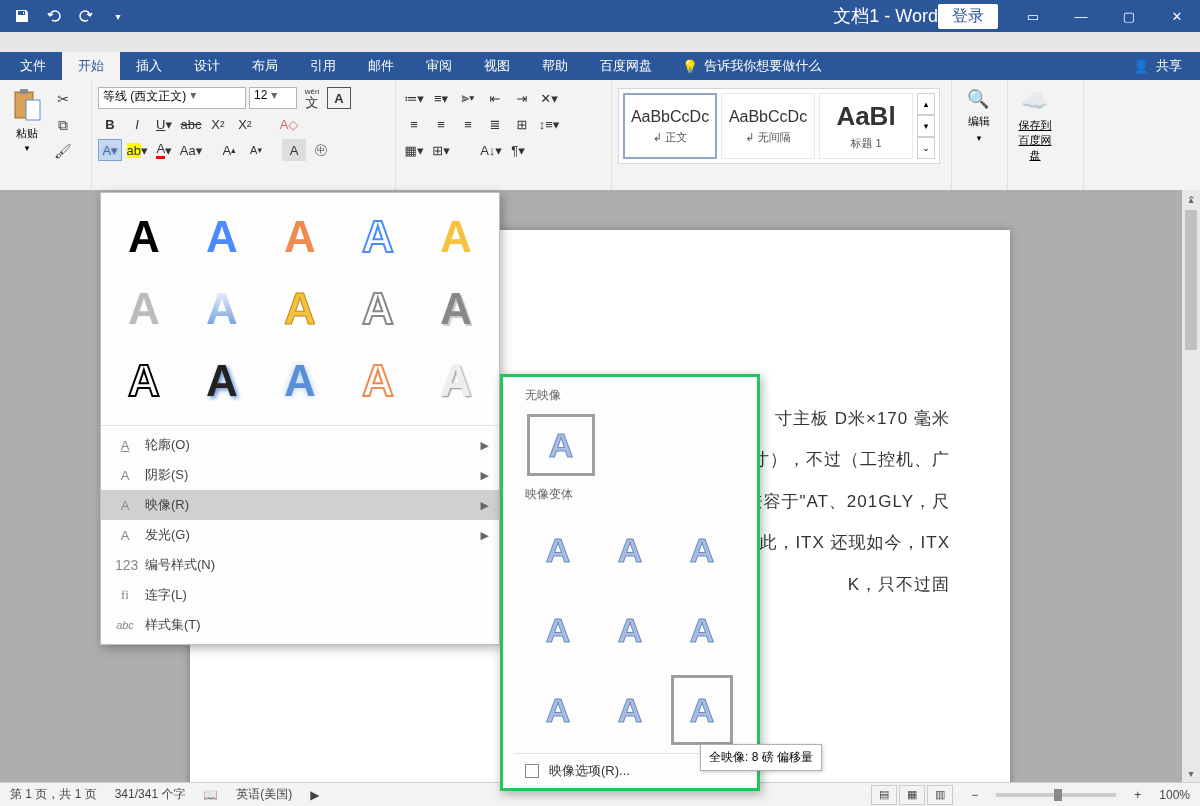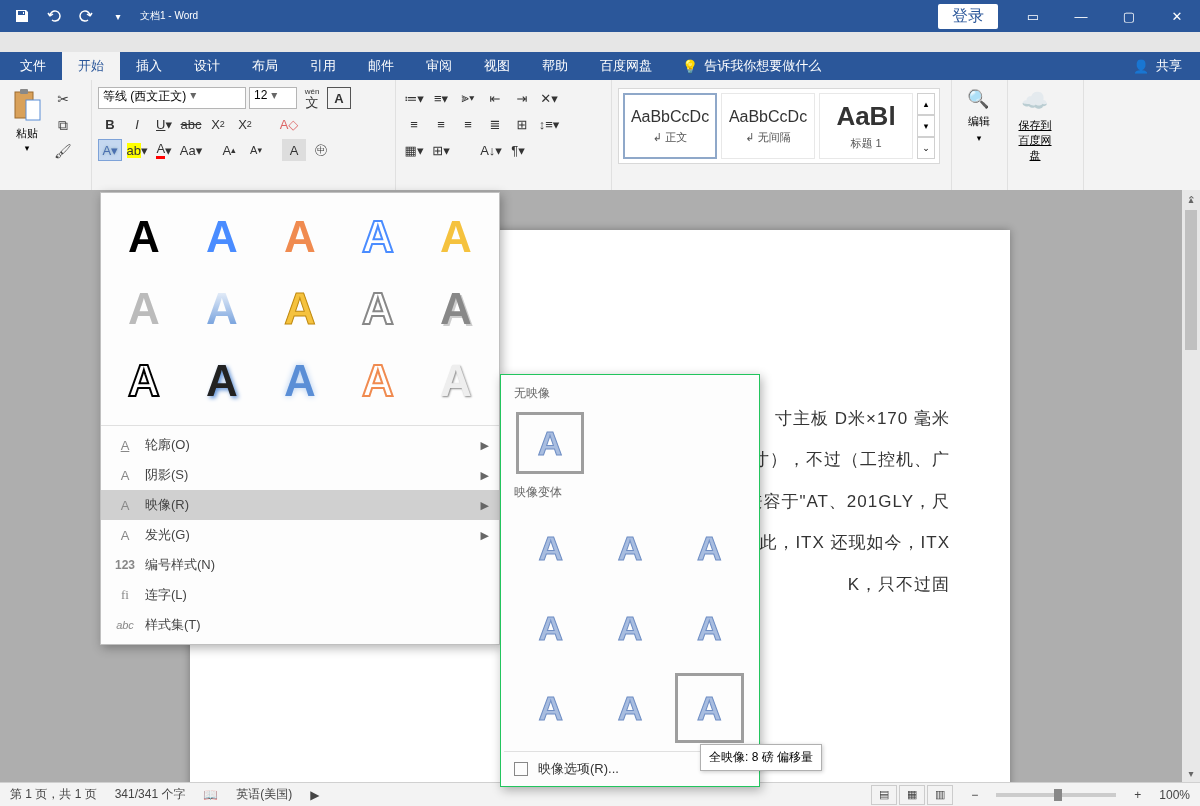--- a/index.html
+++ b/index.html
@@ -2,21 +2,21 @@
 <html><head>
 <meta charset="utf-8">
 <style>
 * { margin:0; padding:0; box-sizing:border-box; font-family:"Microsoft YaHei","Segoe UI",sans-serif; }
 body { width:1200px; height:806px; background:#e6e6e6; overflow:hidden; position:relative; }
 
 
 .title-bar { height:32px; background:#2b579a; display:flex; align-items:center; color:#fff; font-size:12px; }
 .qat { display:flex; gap:4px; padding:0 8px; align-items:center; }
 .qat .btn { width:28px; height:28px; display:flex; align-items:center; justify-content:center; cursor:pointer; }
-.title-text { flex:1; text-align:left; font-size:10px; }
+.title-text { flex:1; text-align:right; font-size:18px; }
 .win-btns { display:flex; align-items:center; gap:2px; }
 .win-btns .wbtn { width:46px; height:32px; display:flex; align-items:center; justify-content:center; cursor:pointer; font-size:13px; }
 .login-btn { background:#fff; color:#2b579a; padding:2px 14px; border-radius:2px; font-size:16px; margin-right:12px; cursor:pointer; }
 
 
 .ribbon-tabs { height:28px; background:#2b579a; display:flex; align-items:flex-end; color:#fff; font-size:13px; padding:0 4px;margin-top:20px; }
 .rtab { padding:5px 16px; cursor:pointer; }
 .rtab.active { background:#f3f3f3; color:#2b579a; }
 .tell-me { display:flex; align-items:center; gap:6px; padding:5px 14px; }
 .share-btn { margin-left:auto; display:flex; align-items:center; gap:6px; padding:5px 14px; }
@@ -62,21 +62,21 @@
 .fx-grid { display:grid; grid-template-columns:repeat(5,1fr); padding:12px 8px; gap:8px; }
 .fx-cell { height:64px; display:flex; align-items:center; justify-content:center; cursor:pointer; border:1px solid transparent;}
 .fxA { font-size:44px; font-weight:bold; font-family:Arial; }
 .fx-menu { border-top:1px solid #e0e0e0; padding:4px 0; }
 .fx-item { display:flex; align-items:center; gap:10px; padding:6px 14px; font-size:13px; color:#444; cursor:pointer; position:relative;}
 .fx-item:hover,.fx-item.hover { background:#d0d0d0; }
 .fx-item .arr { position:absolute; right:10px; color:#666; font-size:11px;}
 .fx-item .ic { width:20px; text-align:center; color:#888; font-size:13px;}
 
 
-.refl-popup { position:absolute; left:500px; top:374px; width:260px; background:#fdfdfd; border:1px solid #22c55e; box-shadow:2px 3px 10px rgba(0,0,0,.3); z-index:60; padding:6px 3px 0;}
+.refl-popup { position:absolute; left:500px; top:374px; width:260px; background:#fdfdfd; border:3px solid #22c55e; box-shadow:2px 3px 10px rgba(0,0,0,.3); z-index:60; padding:6px 12px 0;}
 .refl-head { font-size:12px; color:#666; padding:4px 10px; }
 .refl-grid { display:grid; grid-template-columns:repeat(3,1fr); gap:10px; padding:8px 12px; }
 .refl-cell { height:70px; display:flex; align-items:center; justify-content:center; border:1px solid transparent; cursor:pointer; position:relative;}
 .refl-cell.sel { border:3px solid #9e9e9e; }
 .reflA { font-size:34px; color:#a8bde0; font-weight:bold; font-family:Arial; -webkit-text-stroke:1px #6f8ec4;}
 .refl-bot { border-top:1px solid #e0e0e0; padding:8px 10px; display:flex; align-items:center; gap:10px; font-size:13px; color:#333;}
 .refl-bot .cb { width:14px; height:14px; border:1px solid #888; }
 
 
 .tooltip { position:absolute; left:700px; top:744px; background:#fff; border:1px solid #b0b0b0; padding:4px 8px; font-size:12px; z-index:70; box-shadow:1px 1px 4px rgba(0,0,0,.2);}
@@ -377,21 +377,21 @@
         <span class="ic">A</span>
         <span>映像(R)</span>
         <span class="arr">▶</span>
       </div>
     <div class="fx-item">
         <span class="ic">A</span>
         <span>发光(G)</span>
         <span class="arr">▶</span>
       </div>
     <div class="fx-item">
-        <span class="ic" style="font-size:12px;font-weight:bold;">123</span>
+        <span class="ic" style="font-size:14px;">123</span>
         <span>编号样式(N)</span>
       </div>
     <div class="fx-item">
         <span class="ic" style="font-family:serif;">fi</span>
         <span>连字(L)</span>
       </div>
     <div class="fx-item">
         <span class="ic" style="font-style:italic;font-size:11px;">abc</span>
         <span>样式集(T)</span>
       </div>

